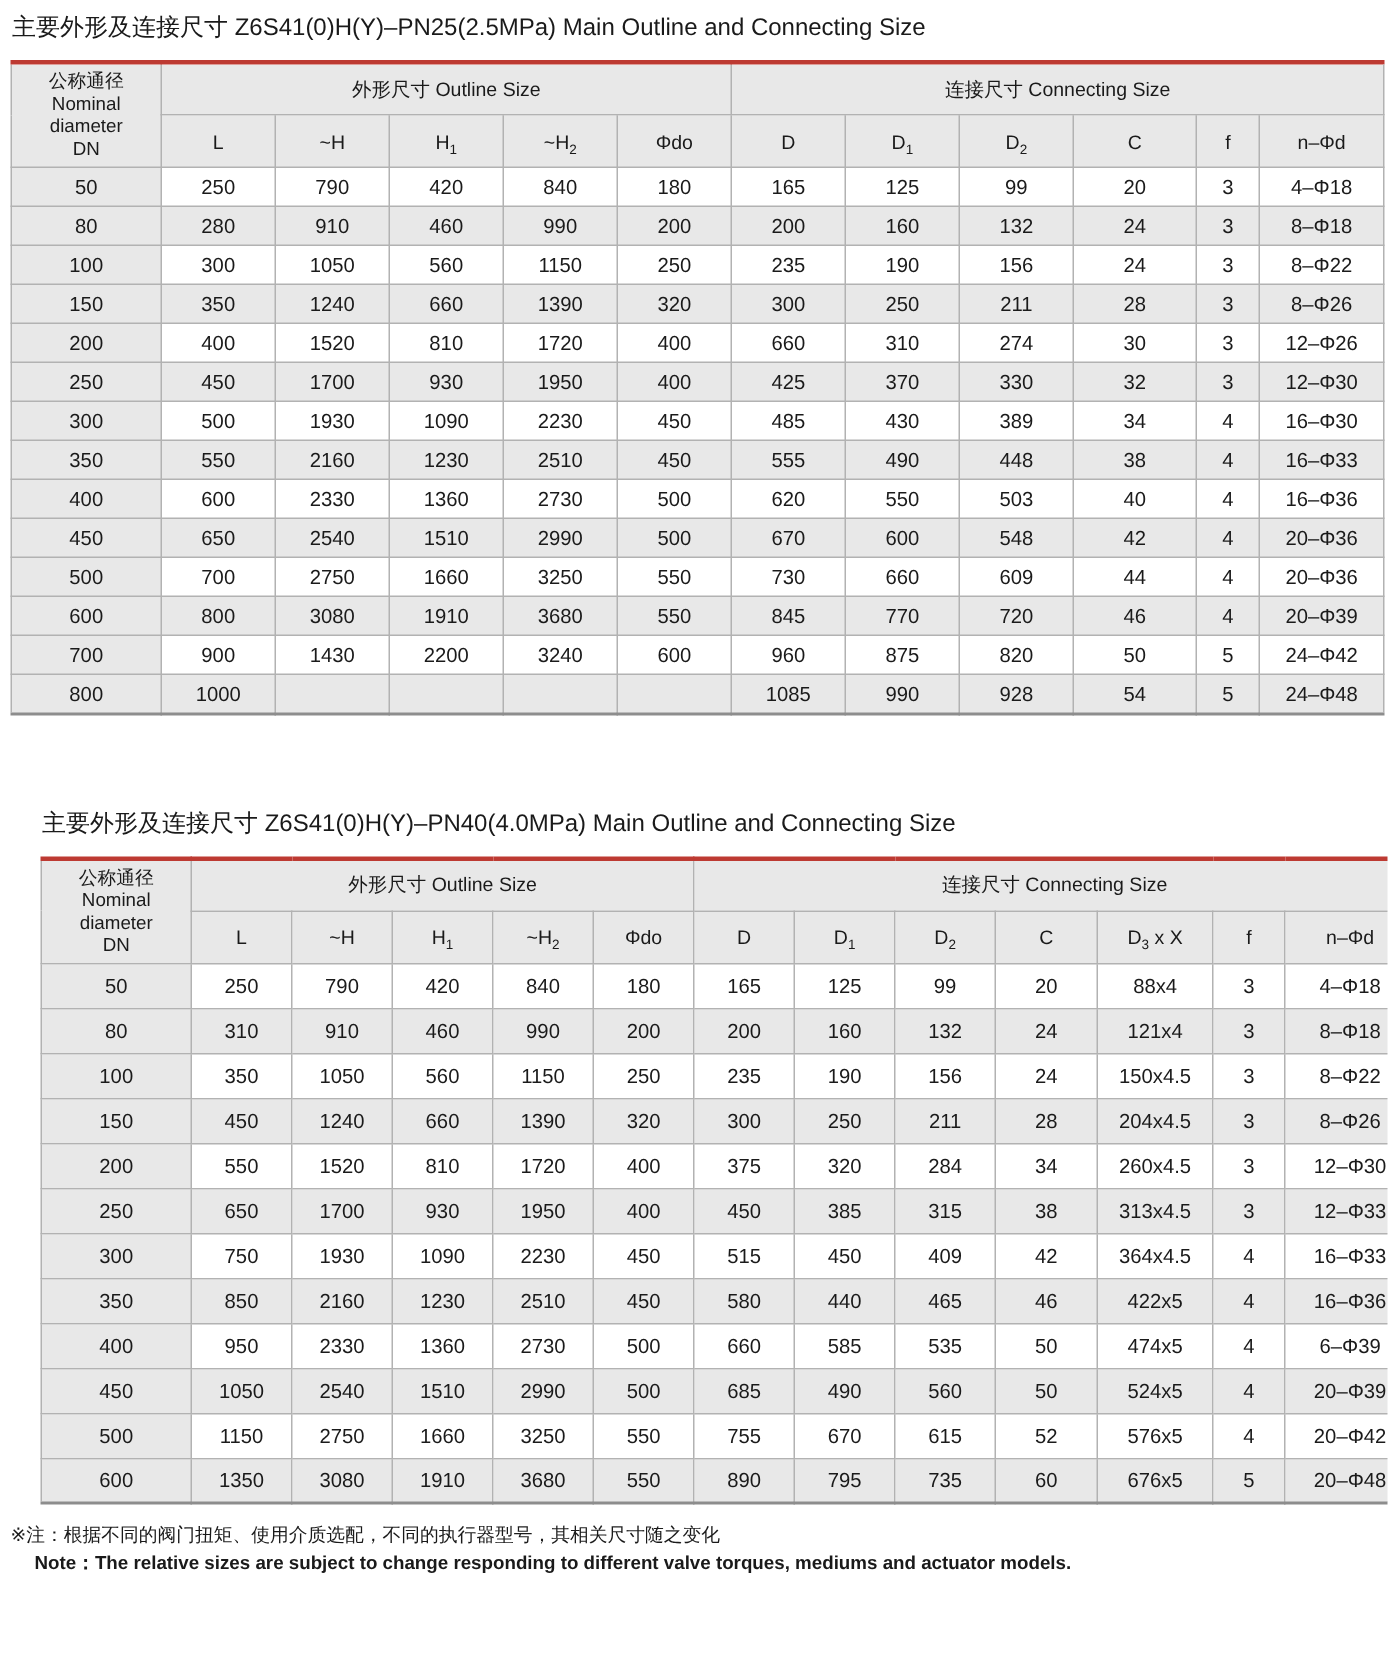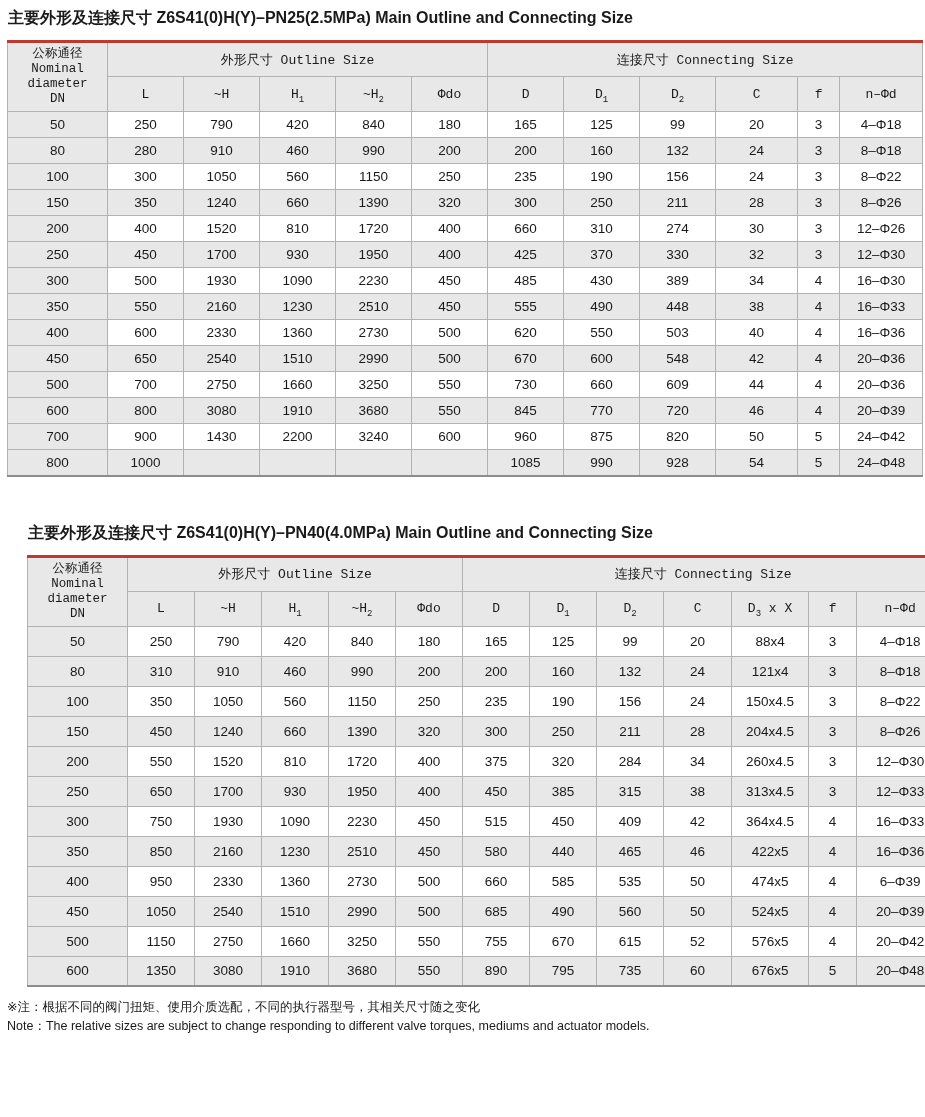--- a/index.html
+++ b/index.html
@@ -8,56 +8,55 @@
   body {
     width: 925px; height: 1117px;
     background: #ffffff;
     font-family: "Liberation Sans", "DejaVu Sans", sans-serif;
     color: #1a1a1a;
     padding: 8px 5px 0 7px;
     overflow: hidden;
   }
   .section-title {
     font-size: 16px;
-    font-weight: bold;
+    font-weight: normal;
     margin: 0 0 11px 1px;
     white-space: nowrap;
   }
-  .section-2 { margin-top: 46px; padding-left: 20px; }
+  .section-2 { margin-top: 62px; padding-left: 20px; }
   table {
     width: 100%;
     border-collapse: collapse;
     table-layout: fixed;
     border-top: 3px solid var(--accent);
     border-bottom: 2px solid #8d8d8d;
   }
   th, td {
     border: 1px solid var(--border);
     text-align: center;
     vertical-align: middle;
     font-weight: normal;
     padding: 0;
     overflow: hidden;
   }
   thead th {
     background: var(--cellgray);
     font-size: 13px;
     height: 35px;
-    font-family: Liberation Mono, monospace;
   }
   th.dn-th { font-size: 12.5px; line-height: 15px; }
   tbody td { font-size: 13.5px; background: #ffffff; }
   .t1 tbody td { height: 26px; }
   .t2 tbody td { height: 30px; }
   tbody td:first-child { background: var(--cellgray); }
   tbody tr:nth-child(even) td { background: var(--cellgray); }
   sub { font-size: 9px; line-height: 0; }
   .notes { margin-top: 11px; font-size: 12.5px; line-height: 18px; }
   .note-cn { font-weight: 400; margin: 0; }
-  .note-en { font-weight: 400; margin: 1px 0 0 0; }
+  .note-en { font-weight: 700; margin: 1px 0 0 16px; }
 </style>
 </head>
 <body>
 
 <div class="section section-1">
   <div class="section-title">主要外形及连接尺寸 Z6S41(0)H(Y)–PN25(2.5MPa) Main Outline and Connecting Size</div>
   <table class="t1">
     <colgroup>
       <col style="width:100px">
       <col style="width:76px">

